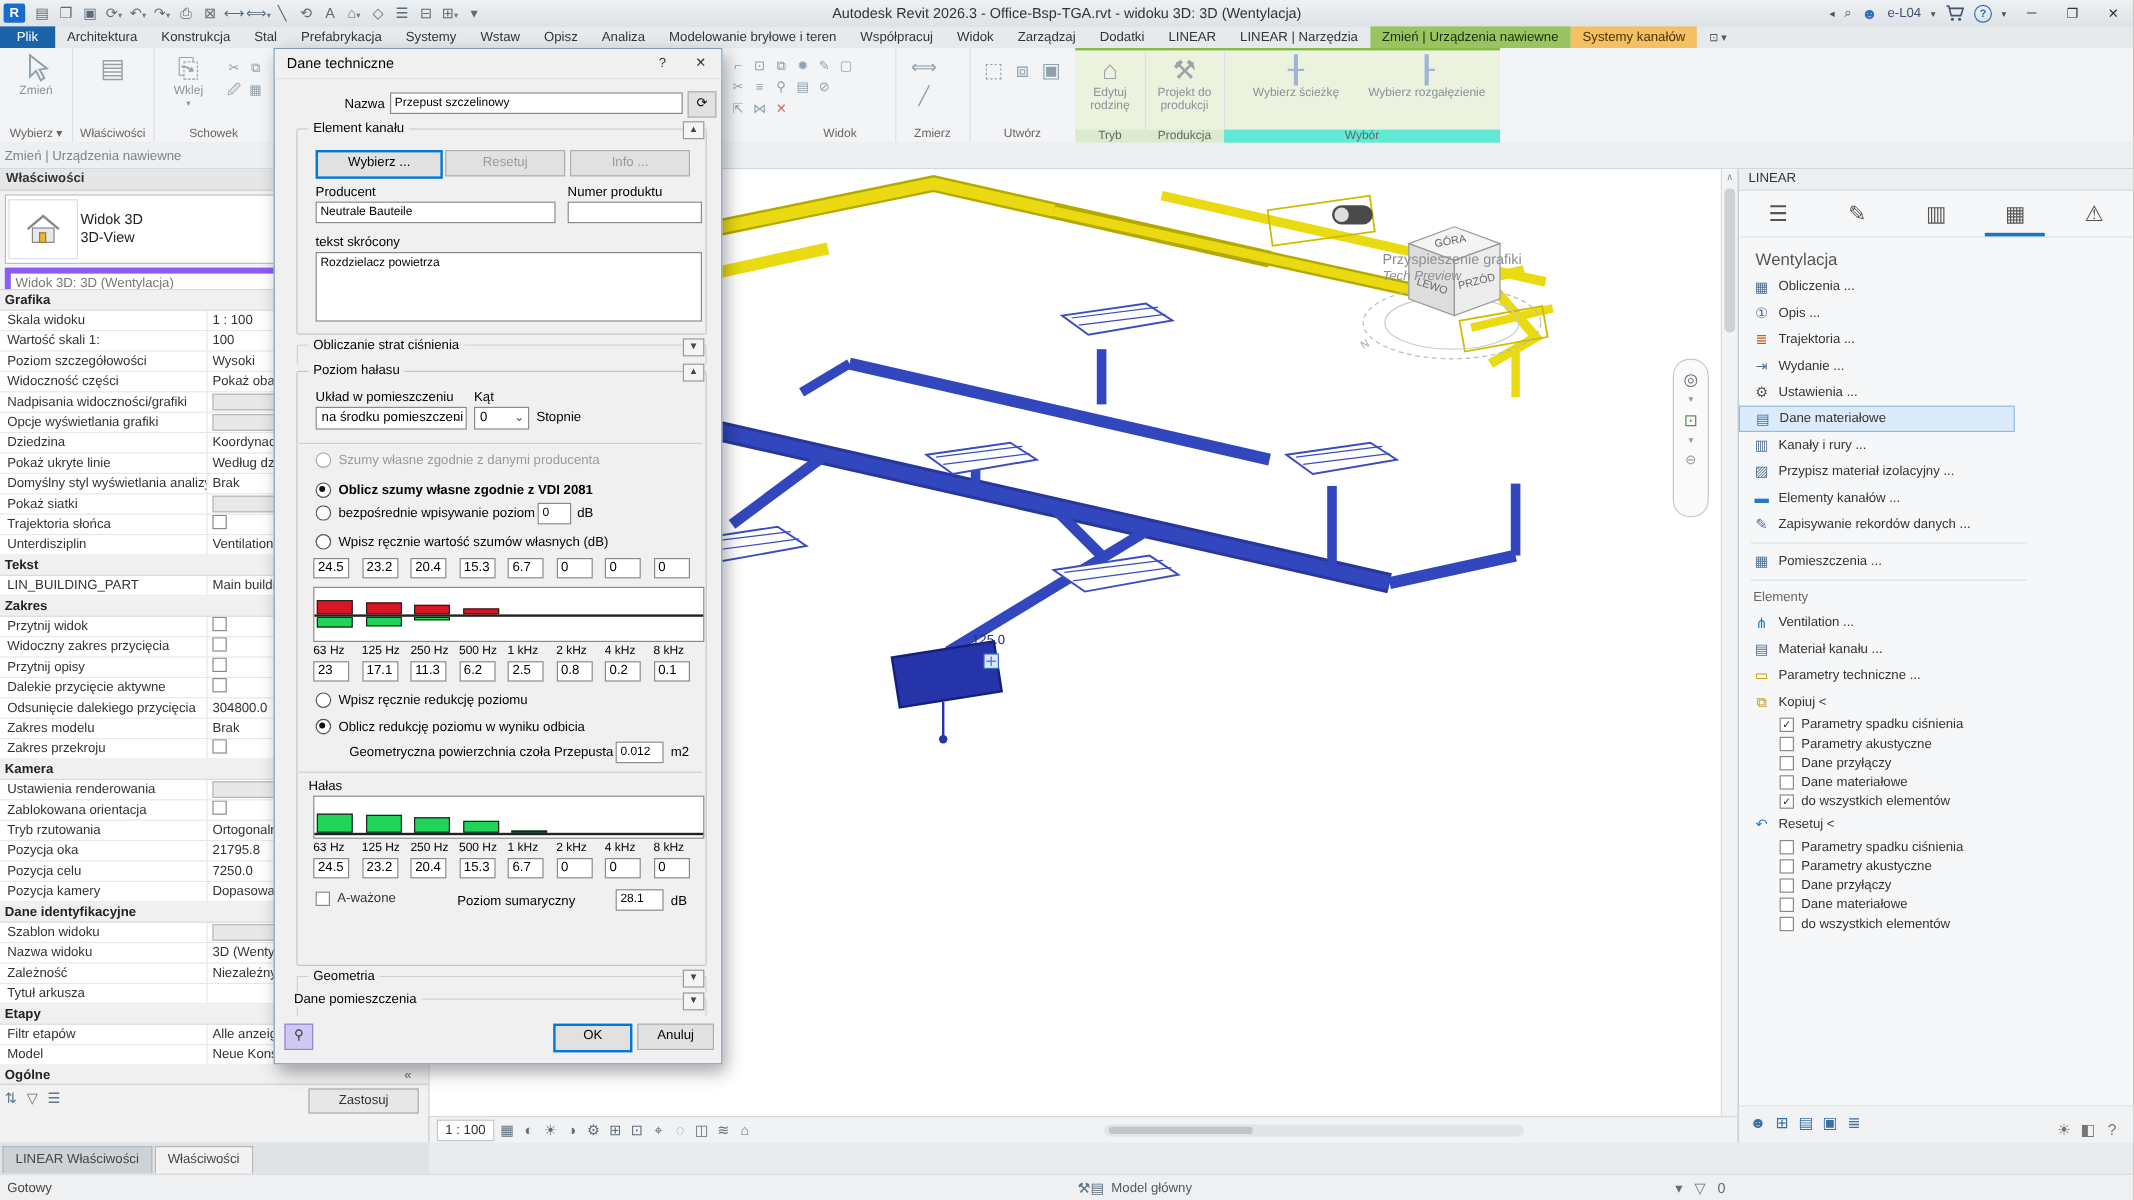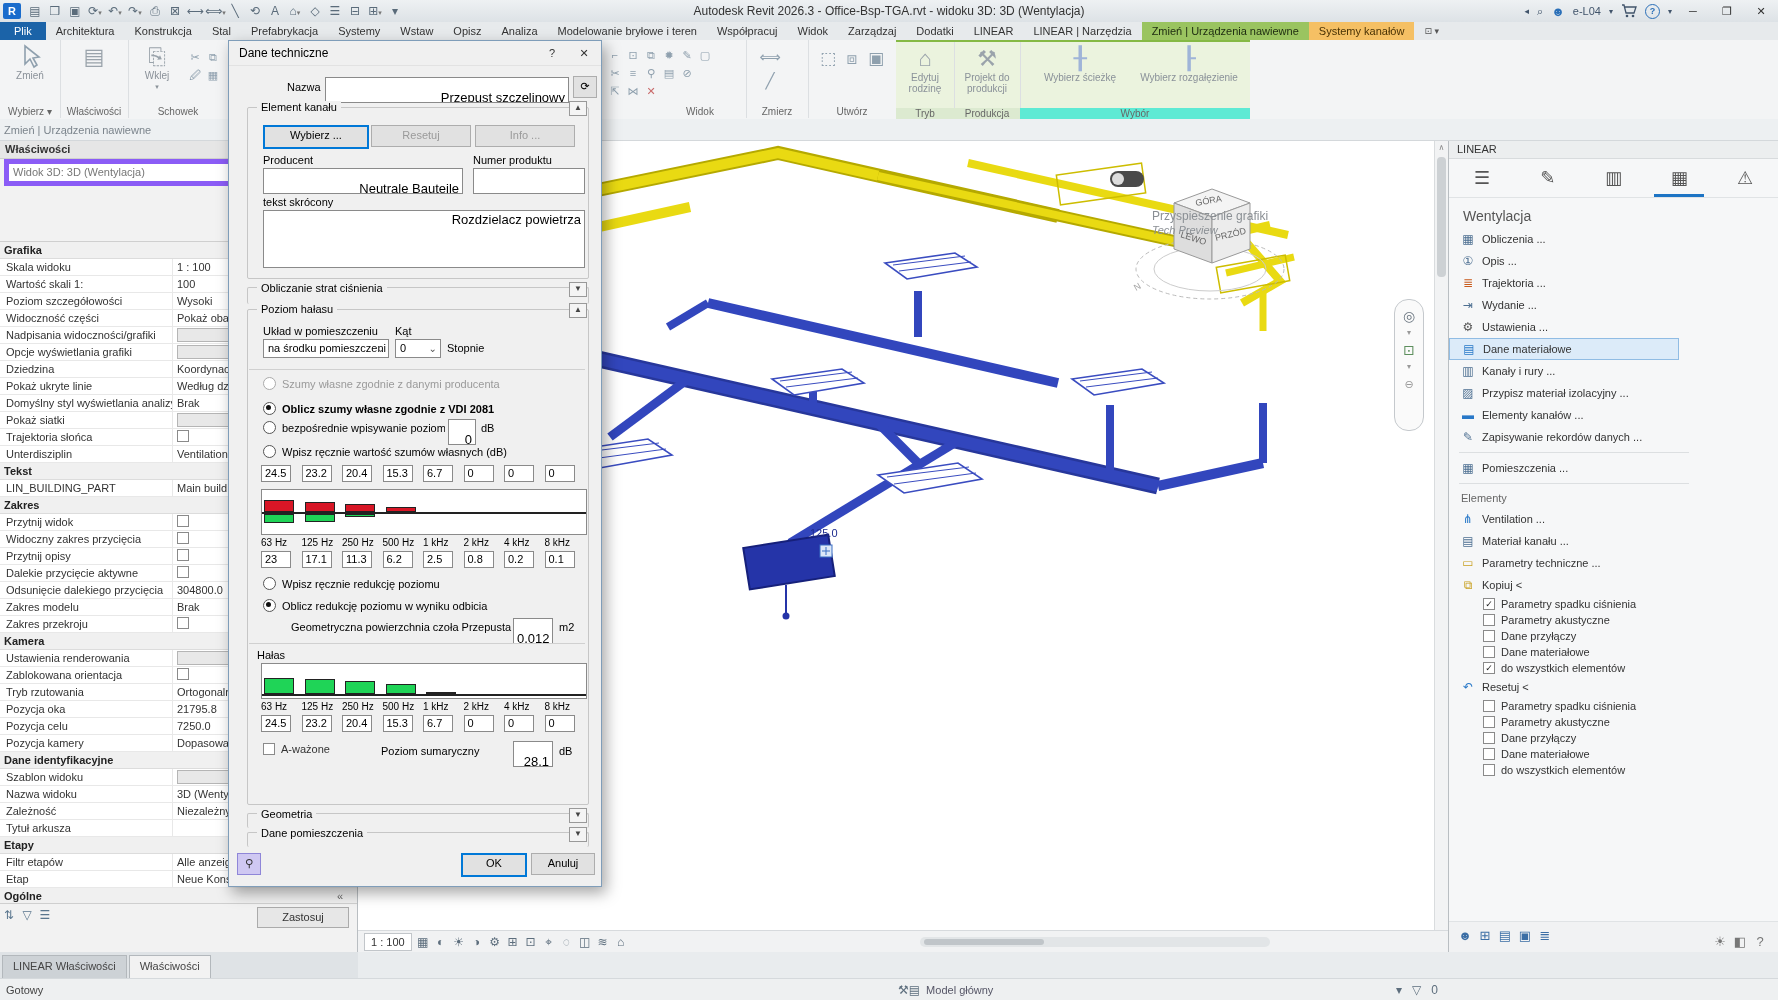--- a/index.html
+++ b/index.html
@@ -111,22 +111,22 @@
   .lin-check{height:16px;display:flex;align-items:center;padding-left:34px;gap:6px;color:#333;}
   .lin-foot{position:absolute;left:0;right:0;bottom:0;height:30px;border-top:1px solid #e0e3e5;background:#f1f2f3;}
   .lin-foot .lf{display:inline-block;width:20px;text-align:center;font-size:13px;color:#3b6ea5;margin-top:6px;}
   .lin-foot-r{position:absolute;right:8px;top:6px;}
   .lin-foot-r .lf{color:#777;}
   
   .dialog{left:228px;top:40px;width:372px;height:845px;background:#f0f0f0;border:1px solid #7f9db9;
           box-shadow:4px 6px 14px rgba(0,0,0,.35);z-index:40;}
   .dlg-title{height:24px;background:#f0f0f0;border-bottom:1px solid #e2e2e2;line-height:24px;padding-left:10px;color:#000;font-size:12px;}
   .dlg-x{position:absolute;top:0;width:30px;height:24px;text-align:center;line-height:24px;color:#333;}
-  .dfield{position:absolute;background:#fff;border:1px solid #8a8a8a;font-size:13px;color:#000;
-          line-height:16px;padding:12px 3px;box-sizing:border-box;height:18px;white-space:nowrap;overflow:hidden;text-align:right;}
+  .dfield{position:absolute;background:#fff;border:1px solid #8a8a8a;font-size:10px;color:#000;
+          line-height:16px;padding:0 3px;box-sizing:border-box;height:18px;white-space:nowrap;overflow:hidden;}
   .dlabel{position:absolute;color:#000;white-space:nowrap;}
   .dgroup{position:absolute;border:1px solid #c6c6c6;border-radius:2px;}
   .dgrouphdr{position:absolute;color:#000;background:#f0f0f0;padding:0 4px;}
   .collbtn{position:absolute;width:16px;height:13px;border:1px solid #999;background:#f4f4f4;text-align:center;
            line-height:11px;font-size:8px;color:#444;}
   .dbtn{position:absolute;height:20px;background:#e1e1e1;border:1px solid #adadad;text-align:center;line-height:18px;color:#000;}
   .dbtn.focus{border:2px solid #0078d7;line-height:16px;}
   .dbtn.disabled{color:#9a9a9a;}
   .radio{position:absolute;display:flex;align-items:center;gap:6px;color:#000;white-space:nowrap;}
   .radio .rc{width:11px;height:11px;border:1px solid #555;border-radius:50%;background:#fff;position:relative;flex:none;}
@@ -291,20 +291,33 @@
         </div>
         <div class="plabel" style="background:#5eead4;">Wybór</div>
       </div>
     </div>
   </div>
 
   <div class="abs modifybar">Zmień | Urządzenia nawiewne</div>
 
   <div class="abs props">
     <div class="props-hdr">Właściwości</div>
+    <div class="typebox">
+      <div class="ticon">
+        <svg width="34" height="32" viewBox="0 0 34 32">
+          <path d="M4 16 L17 5 L30 16" fill="none" stroke="#888" stroke-width="2"></path>
+          <rect x="8" y="15" width="18" height="12" fill="#e8e8e8" stroke="#888"></rect>
+          <rect x="14" y="19" width="5" height="8" fill="#e8b93a" stroke="#9a7b1d"></rect>
+        </svg>
+      </div>
+      <div class="tname">
+        <div>Widok 3D</div>
+        <div>3D-View</div>
+      </div>
+    </div>
     <div class="selrow">
       <span>Widok 3D: 3D (Wentylacja)</span><span class="car">▾</span>
     </div>
     <div class="pgrid" id="propRows">
         <div class="psec">Grafika</div>
         <div class="prow">
           <span class="pl">Skala widoku</span>
           <span class="pv">1 : 100</span>
         </div>
         <div class="prow">
@@ -426,21 +439,21 @@
         <div class="prow">
           <span class="pl">Tytuł arkusza</span>
           <span class="pv"></span>
         </div>
         <div class="psec">Etapy</div>
         <div class="prow">
           <span class="pl">Filtr etapów</span>
           <span class="pv">Alle anzeigen</span>
         </div>
         <div class="prow">
-          <span class="pl">Etap</span>
+          <span class="pl">Model</span>
           <span class="pv">Neue Konstruktion</span>
         </div>
         <div class="psec">Ogólne<span class="chv">«</span></div>
       </div>
     <div class="props-foot">
       <span id="propFootIcons"><span class="ficon">⇅</span><span class="ficon">▽</span><span class="ficon">☰</span></span>
       <div class="applybtn">Zastosuj</div>
     </div>
   </div>
 
@@ -853,21 +866,21 @@
         <span>A-ważone</span>
     </div>
     <div class="dlabel" style="left:152px;top:704px;">Poziom sumaryczny</div>
     <div class="dfield" style="left:284px;top:700px;width:40px;">28.1</div>
     <div class="dlabel" style="left:330px;top:704px;">dB</div>
 
     <div class="dgroup" style="left:18px;top:772px;width:340px;height:14px;border-bottom:none;"></div>
     <div class="dgrouphdr" style="left:28px;top:767px;">Geometria</div>
     <div class="collbtn" style="left:340px;top:767px;">▼</div>
     <div class="dgroup" style="left:18px;top:791px;width:340px;height:14px;border-bottom:none;"></div>
-    <div class="dgrouphdr" style="left:28px;top:786px;">Dane pomieszczenia</div>
+    <div class="dgrouphdr" style="left:12px;top:786px;">Dane pomieszczenia</div>
     <div class="collbtn" style="left:340px;top:786px;">▼</div>
 
     <div class="pinbtn" style="left:8px;top:812px;">⚲</div>
     <div class="dbtn focus" style="left:232px;top:812px;width:62px;">OK</div>
     <div class="dbtn" style="left:302px;top:812px;width:62px;">Anuluj</div>
   </div>
 
 </div>
 
 </body></html>

